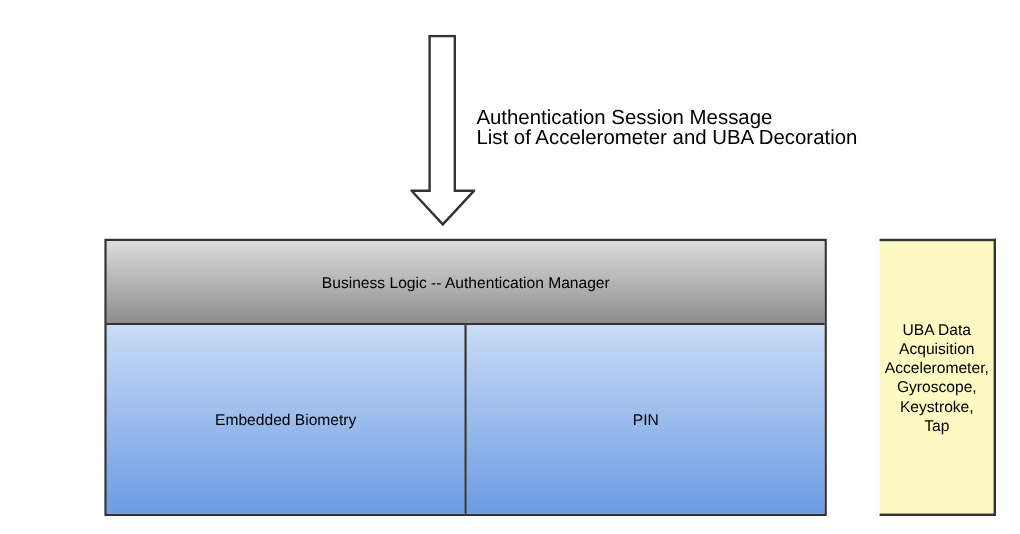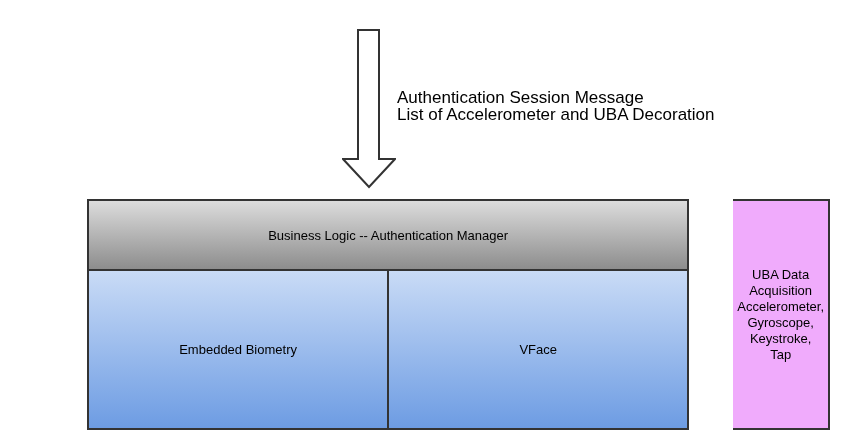--- a/index.html
+++ b/index.html
@@ -78,21 +78,21 @@
     padding: 4px;
   }
   .auth-col:last-child {
     border-right: none;
   }
   .right-box {
     flex: 1;
     box-sizing: border-box;
     border: 2px solid var(--border, #333);
     border-left: none;
-    background: #f0abfc;
+    background: #fef9c3;
     display: flex;
     align-items: center;
     justify-content: center;
     text-align: center;
     font-size: 13px;
     padding: 4px;
     margin-left: 44px;
   }
   .multiline {
     white-space: pre-line;
@@ -119,21 +119,21 @@
 
       <div class="manager-header">
         <span>Business Logic -- Authentication Manager</span>
       </div>
 
       <div class="columns">
         <div class="auth-col">
           <span>Embedded Biometry</span>
         </div>
         <div class="auth-col">
-          <span>VFace</span>
+          <span>PIN</span>
         </div>
       </div>
 
     </div>
 
     <div class="right-box">
       <span class="multiline">UBA Data Acquisition
 Accelerometer,
 Gyroscope, Keystroke,
 Tap</span>

